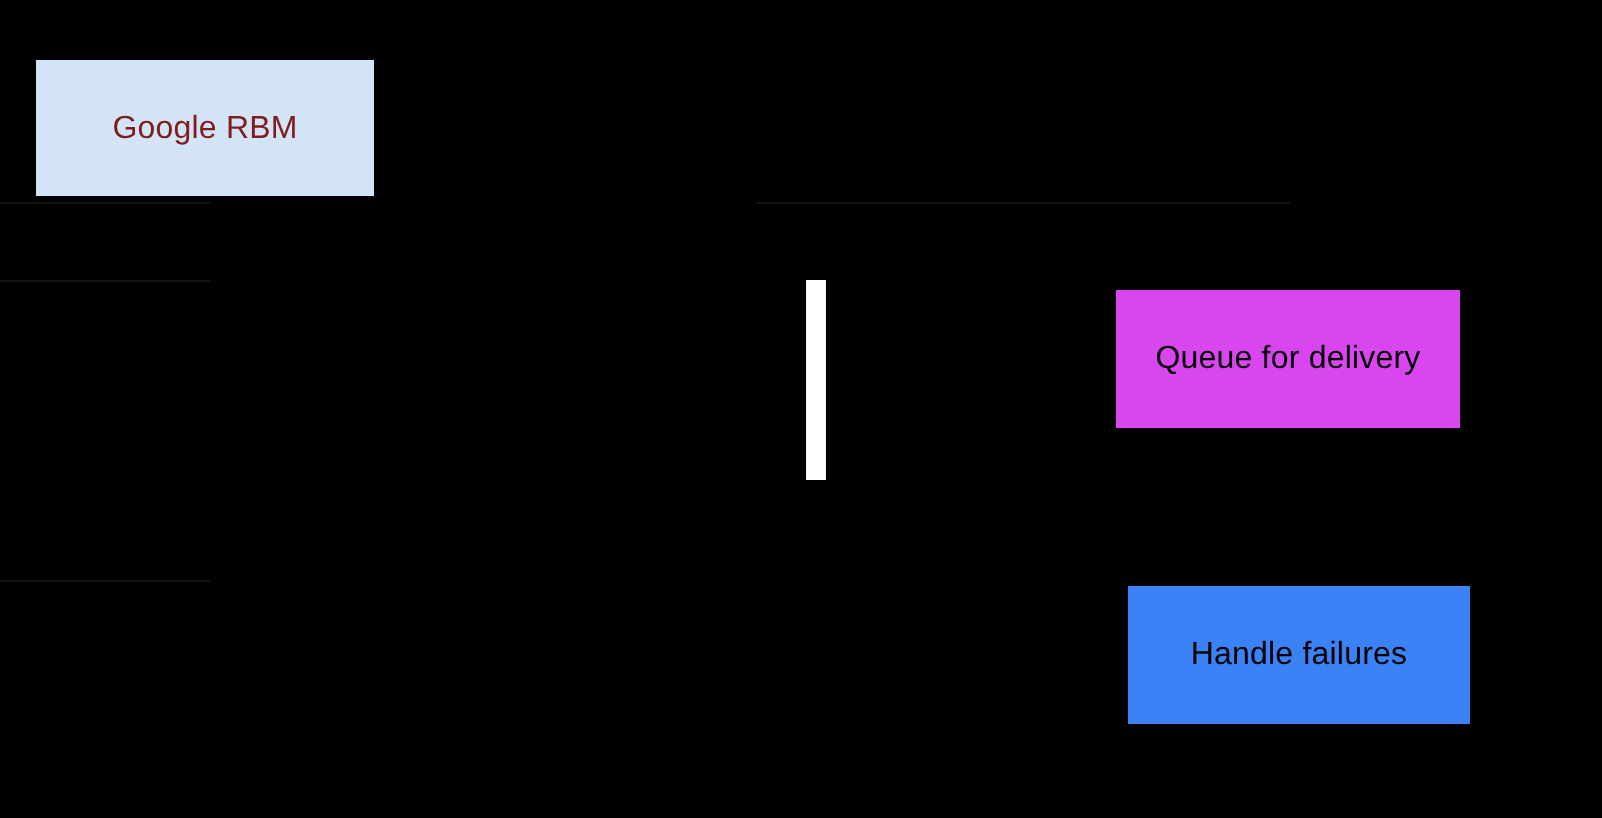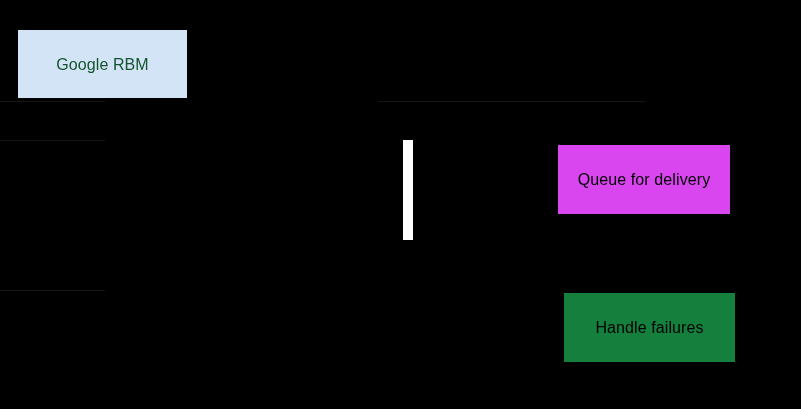--- a/index.html
+++ b/index.html
@@ -79,22 +79,22 @@
 
 <div id="canvas" style="width: 801px; height: 409px; background: rgb(0, 0, 0);">
 
   <div class="rule rule-a" style="left: 0px; top: 101px; width: 105px; background: rgb(20, 20, 20);"></div>
   <div class="rule rule-b" style="left: 378px; top: 101px; width: 267px; background: rgb(20, 20, 20);"></div>
   <div class="rule rule-c" style="left: 0px; top: 140px; width: 105px; background: rgb(20, 20, 20);"></div>
   <div class="rule rule-d" style="left: 0px; top: 290px; width: 105px; background: rgb(20, 20, 20);"></div>
 
   <div class="connector-bar" style="left: 403px; top: 140px; width: 10px; height: 100px; background: rgb(255, 255, 255);"></div>
 
-  <div class="node node-google-rbm" style="left: 18px; top: 30px; width: 169px; height: 68px; background: rgb(212, 228, 247); color: #14532d;">Google RBM</div>
+  <div class="node node-google-rbm" style="left: 18px; top: 30px; width: 169px; height: 68px; background: rgb(212, 228, 247); color: #7f1d1d;">Google RBM</div>
 
   <div class="node node-partner-webhook">Partner webhook
 implementation</div>
 
   <div class="node node-queue" style="left: 558px; top: 145px; width: 172px; height: 69px; background: #d946ef; color: rgb(0, 0, 0);">Queue for delivery</div>
 
-  <div class="node node-handle-failures" style="left: 564px; top: 293px; width: 171px; height: 69px; background: #15803d; color: rgb(0, 0, 0);">Handle failures</div>
+  <div class="node node-handle-failures" style="left: 564px; top: 293px; width: 171px; height: 69px; background: #3b82f6; color: rgb(0, 0, 0);">Handle failures</div>
 
 </div>
 
 </body></html>

